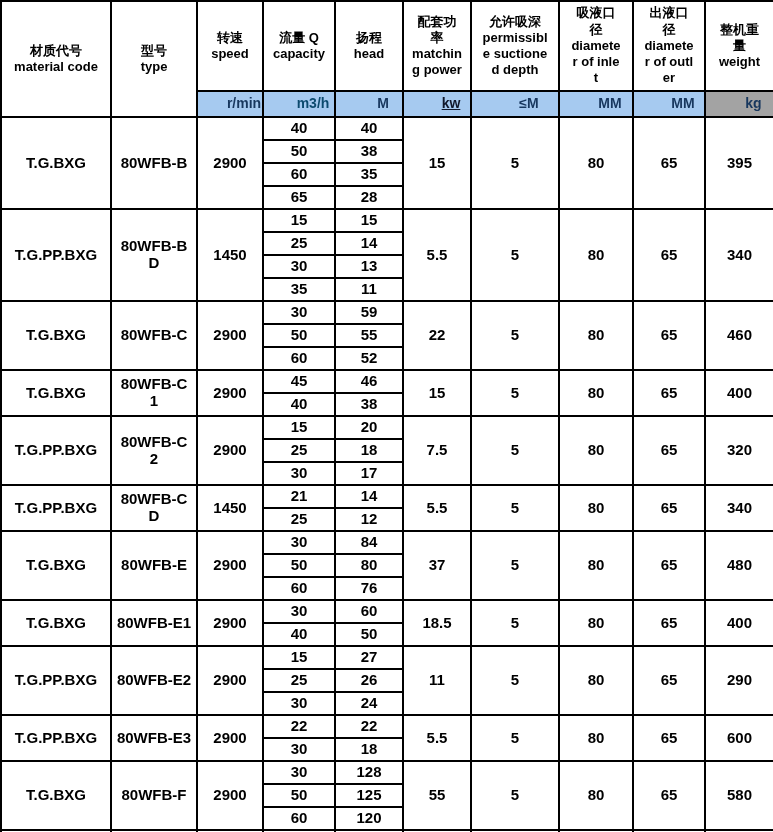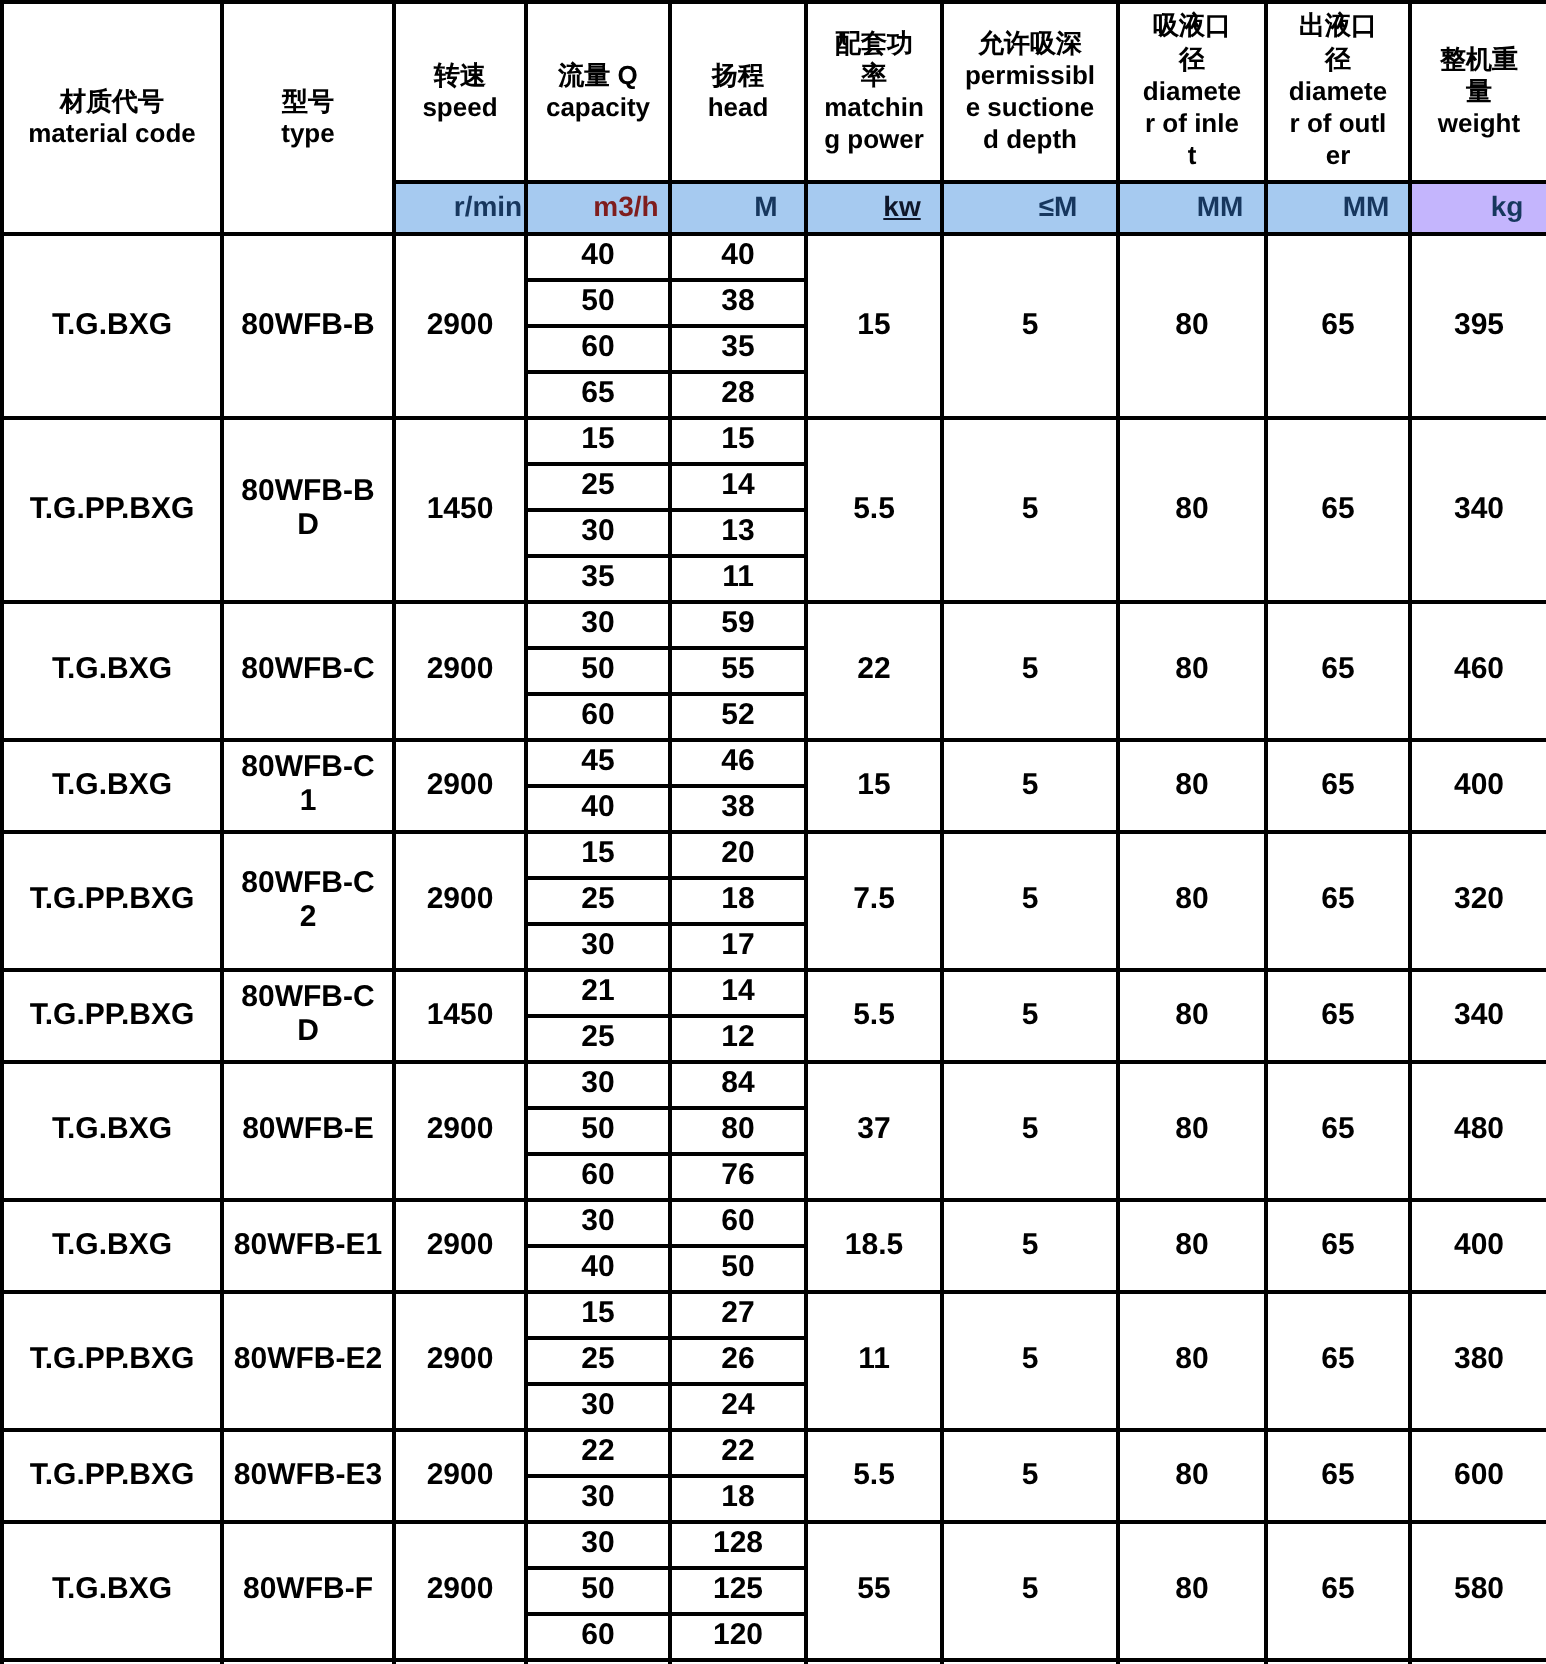--- a/index.html
+++ b/index.html
@@ -109,27 +109,27 @@
 径
 diamete
 r of outl
 er</th>
       <th>整机重
 量
 weight</th>
     </tr>
     <tr class="units">
       <th style="background: rgb(166, 202, 240); color: rgb(23, 55, 94);">r/min</th>
-      <th style="background: rgb(166, 202, 240); color: #7f1d1d;">m3/h</th>
+      <th style="background: rgb(166, 202, 240); color: #0c4a6e;">m3/h</th>
       <th style="background: rgb(166, 202, 240); color: rgb(23, 55, 94);">M</th>
       <th style="background: rgb(166, 202, 240); color: #0f172a; text-decoration: underline;">kw</th>
       <th style="background: rgb(166, 202, 240); color: rgb(23, 55, 94);">≤M</th>
       <th style="background: rgb(166, 202, 240); color: rgb(23, 55, 94);">MM</th>
       <th style="background: rgb(166, 202, 240); color: rgb(23, 55, 94);">MM</th>
-      <th style="background: #c4b5fd; color: rgb(23, 55, 94);">kg</th>
+      <th style="background: #a3a3a3; color: rgb(23, 55, 94);">kg</th>
     </tr>
   </thead>
   <tbody>
       <tr>
         <td rowspan="4">T.G.BXG</td>
         <td rowspan="4">80WFB-B</td>
         <td rowspan="4">2900</td>
         <td>40</td>
         <td>40</td>
         <td rowspan="4">15</td>
@@ -289,21 +289,21 @@
       <tr>
         <td rowspan="3">T.G.PP.BXG</td>
         <td rowspan="3">80WFB-E2</td>
         <td rowspan="3">2900</td>
         <td>15</td>
         <td>27</td>
         <td rowspan="3">11</td>
         <td rowspan="3">5</td>
         <td rowspan="3">80</td>
         <td rowspan="3">65</td>
-        <td rowspan="3">380</td>
+        <td rowspan="3">290</td>
       </tr>
       <tr>
         <td class="sub">25</td>
         <td class="sub">26</td>
       </tr>
       <tr>
         <td class="sub">30</td>
         <td class="sub">24</td>
       </tr>
       <tr>

